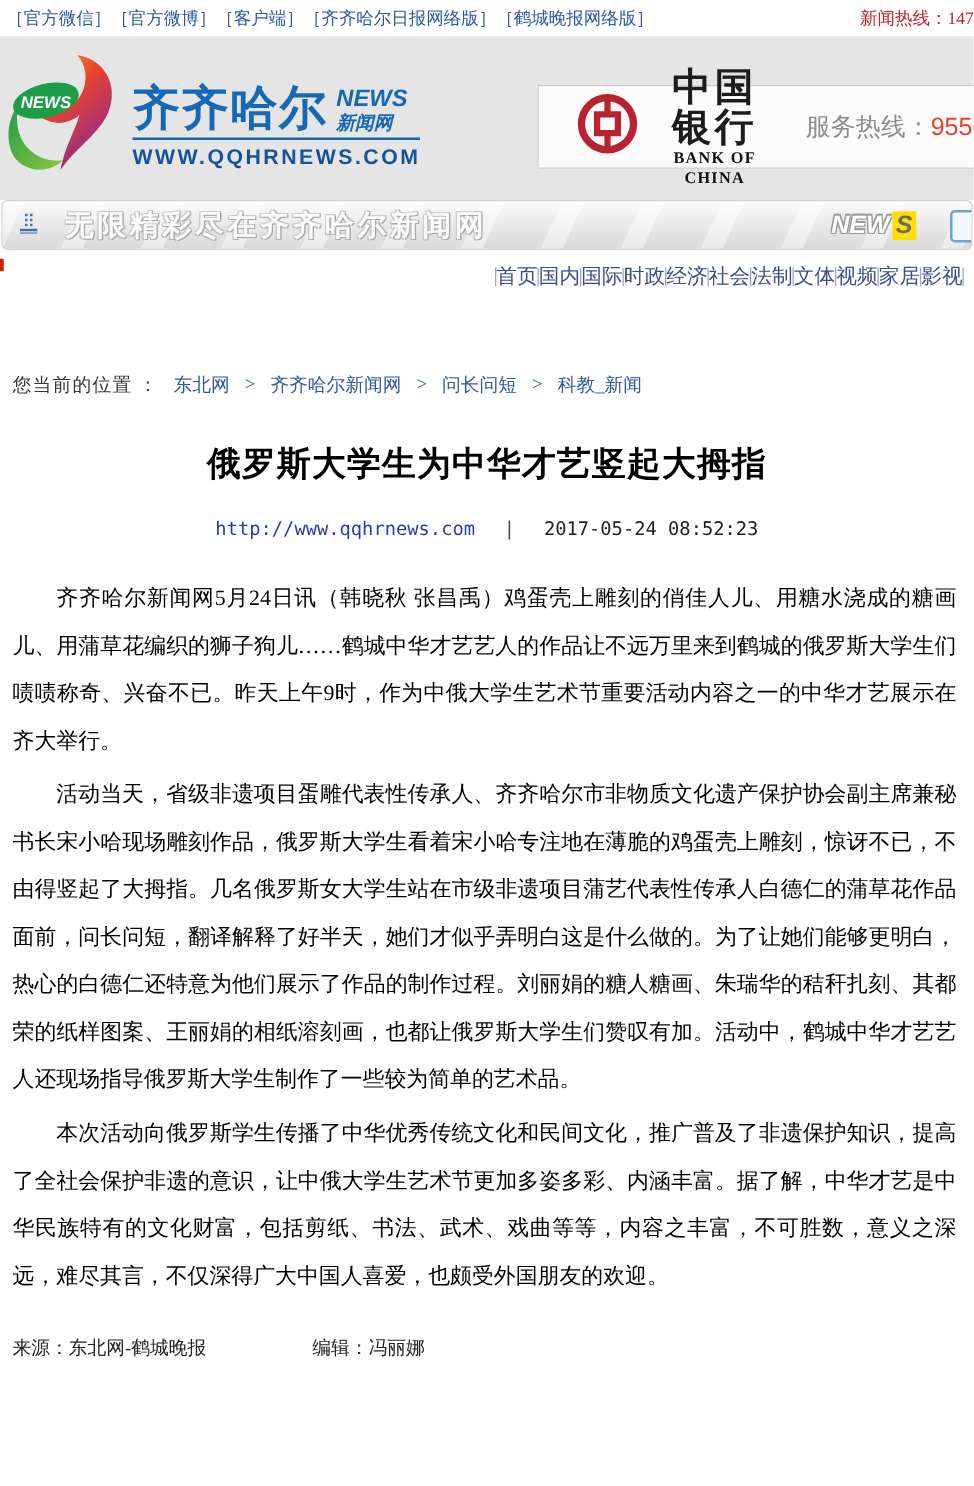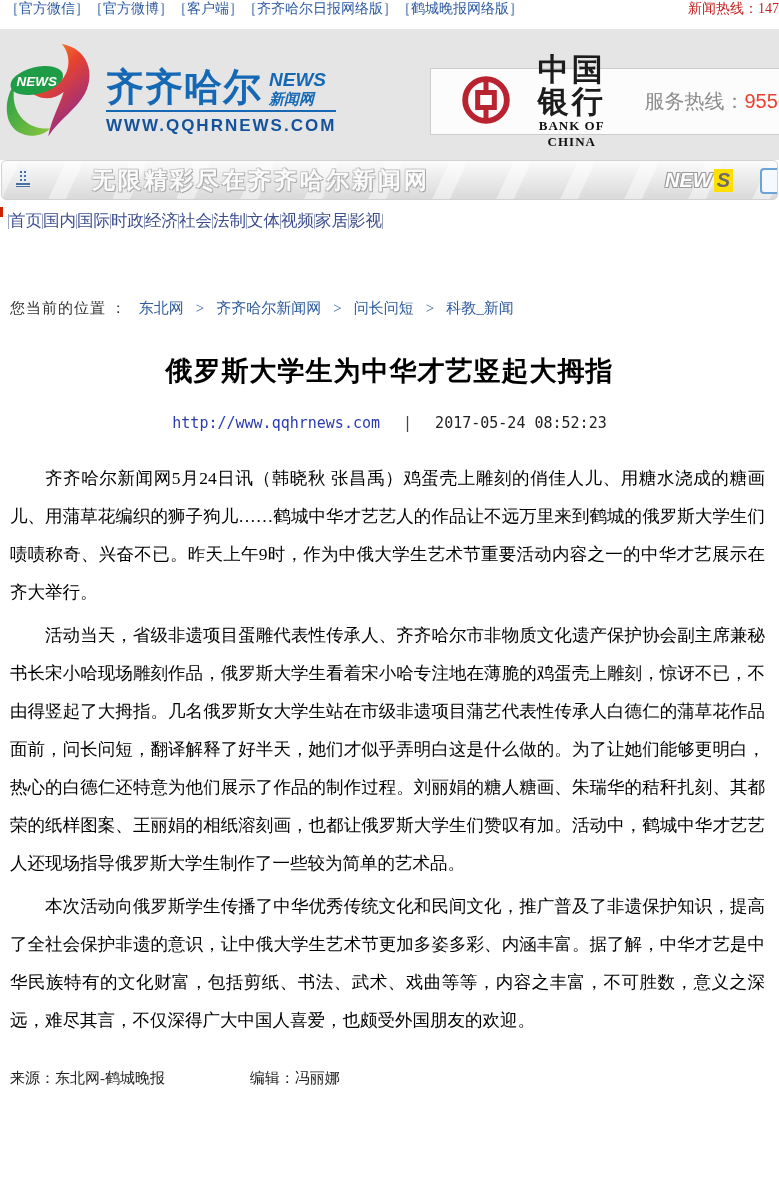--- a/index.html
+++ b/index.html
@@ -3,21 +3,21 @@
 <meta charset="utf-8">
 <style>
   * { box-sizing: border-box; }
   html, body { margin:0; padding:0; }
   body {
     width:779px; height:1189px; overflow:hidden; background:#fff;
     font-family:"Liberation Serif","DejaVu Serif",serif; color:#000;
   }
 
   
-  .topbar { height:30px; display:flex; padding:0 0 0 5px;
+  .topbar { height:30px; display:flex; align-items:center; padding:0 0 0 5px;
             border-bottom:1px solid #e6e6e6; font-size:14px; }
   .topbar-links { display:flex; }
   .topbar-link { color:#2c5aa0; cursor:pointer; white-space:nowrap; }
   .topbar-hotline { margin-left:auto; color:#c32222; white-space:nowrap; }
 
   
   .header { height:130px; position:relative; background:#e5e5e5; }
   .logo { position:absolute; left:6px; top:12px; display:flex; cursor:pointer; }
   .logo-text { margin-left:4px; padding-top:26px; }
   .logo-title-row { display:flex; align-items:flex-start; }
@@ -39,36 +39,36 @@
   .boc-en { font-size:13px; font-weight:bold; color:#111; letter-spacing:1px; }
   .boc-hotline { margin-left:24px; font-size:20px; color:#8d8d8d; white-space:nowrap;
                  font-family:"Liberation Sans",sans-serif; }
   .boc-hotline-num { color:#e8412e; }
 
   
   .banner { margin:0 1px; height:40px; border:1px solid #d2d2d2; border-radius:5px;
             position:relative; display:flex; align-items:center; overflow:hidden;
             background-image:
               repeating-linear-gradient(115deg, rgba(255,255,255,.45) 0 16px, rgba(255,255,255,0) 16px 58px),
-              linear-gradient(#fbfbfb,#d9d9d9); gap: 40px; }
+              linear-gradient(#fbfbfb,#d9d9d9); }
   .banner-building { margin-left:14px; flex:0 0 auto; }
   .banner-slogan { margin-left:22px; font-size:23px; font-weight:bold; letter-spacing:3px;
                    color:#fbfbfb;
                    text-shadow:1px 1px 0 #a8a8a8, -1px -1px 0 #cfcfcf, 1px -1px 0 #bcbcbc, -1px 1px 0 #bcbcbc; }
   .banner-news { margin-left:auto; margin-right:44px; display:flex; align-items:center;
                  font-family:"Liberation Sans",sans-serif; font-style:italic; font-weight:bold;
                  font-size:20px; color:#fff;
                  text-shadow:1px 1px 0 #9b9b9b, -1px -1px 0 #9b9b9b, 1px -1px 0 #9b9b9b, -1px 1px 0 #9b9b9b; }
   .banner-news-s { background:#ffdf00; color:#6b6b6b; padding:0 3px; margin-left:2px;
                    text-shadow:none; }
   .banner-bluebox { position:absolute; right:-9px; top:7px; width:26px; height:26px;
                     border:2px solid #6aa3d8; border-radius:4px; background:#f3f9ff; }
 
   
-  .nav { height:42px; display:flex; align-items:center; justify-content:flex-start;
+  .nav { height:42px; display:flex; align-items:center; justify-content:flex-end;
          padding:0 8px; position:relative; }
   .nav-marker { position:absolute; left:0; top:7px; width:3px; height:10px; background:#cc2200; }
   .nav-item { font-size:16.5px; color:#3c4d8f; cursor:pointer; white-space:nowrap; }
   .nav-divider { width:1px; height:15px; background:#9aa5bd; }
 
   
   .breadcrumb { margin:57px 0 0 10px; font-size:15px; color:#333;
                 display:flex; align-items:center; }
   .breadcrumb-label { letter-spacing:1px; }
   .breadcrumb-link { color:#2d5b9e; margin-left:12px; cursor:pointer; }

